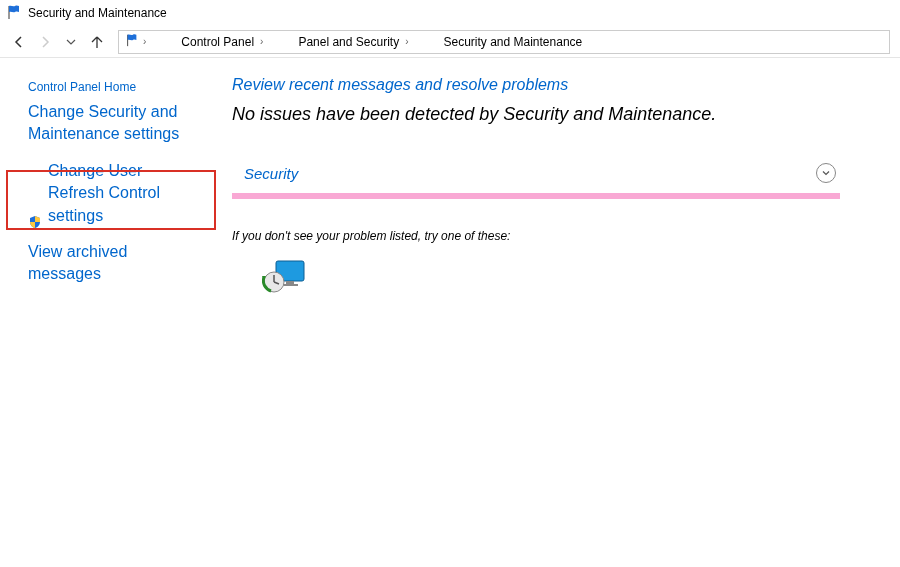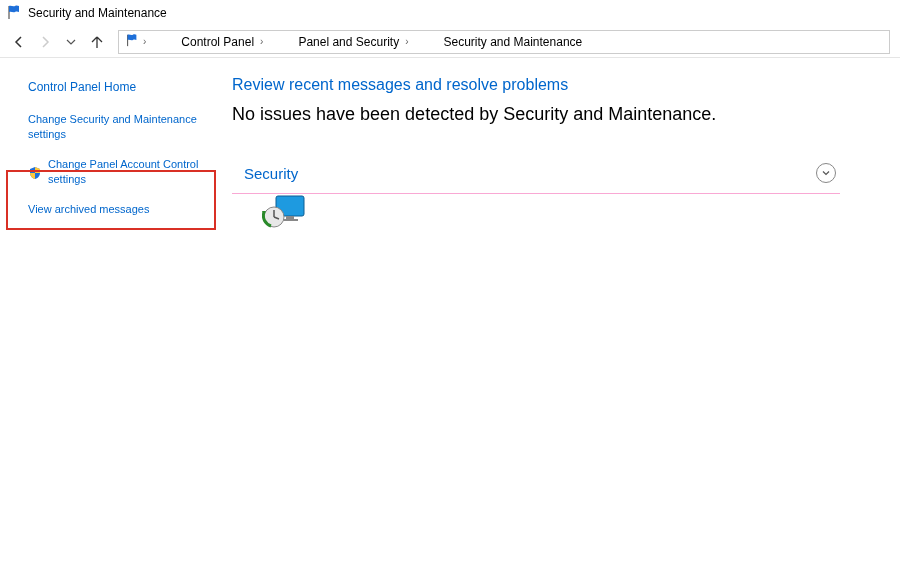--- a/index.html
+++ b/index.html
@@ -58,61 +58,62 @@
       height: calc(567px - 58px);
     }
     .sidebar {
       width: 218px;
       padding: 22px 18px 0 28px;
       position: relative;
     }
     .cphome {
       color: #0066cc;
       font-size: 12px;
-      margin-bottom: 18px;
+      margin-bottom: 7px;
     }
     .sidelink {
       color: #0066cc;
-      font-size: 11px;
+      font-size: 16px;
       margin-bottom: 14px;
       line-height: 1.4;
       display: flex;
-      align-items: center;
+      align-items: flex-end;
       gap: 6px;
     }
     .shield-icon {
       width: 14px; height: 14px;
       flex-shrink: 0;
       margin-top: 1px;
     }
     .highlight-box {
       position: absolute;
       border: 2px solid #d93025;
       left: 6px;
       width: 210px;
     }
     .main {
       flex: 1;
       padding: 18px 60px 10px 14px;
+      font-style: italic;
     }
     .main-heading {
       color: #0066cc;
       font-size: 16px;
       font-weight: 400;
       margin-bottom: 10px;
     }
     .status-text {
       font-size: 18px;
       margin-bottom: 30px;
     }
     .section-row {
       display: flex;
       justify-content: space-between;
       align-items: center;
-      border-bottom: 1px solid #f9a8d4;
+      border-bottom: 6px solid #f9a8d4;
       padding: 8px 4px 10px 12px;
     }
     .section-title {
       color: #0066cc;
       font-size: 15px;
       font-weight: 400;
     }
     .chevron-circle {
       width: 20px; height: 20px;
       border: 1px solid #888;
@@ -203,21 +204,21 @@
     </div>
 
     <div class="sidelink">
       <span class="shield-icon">
         <svg width="14" height="14" viewBox="0 0 14 14">
           <path d="M7 1 L12 3 L12 7 C12 10 9.5 12.5 7 13 C4.5 12.5 2 10 2 7 L2 3 Z" fill="#1e6fd9"></path>
           <path d="M7 1 L12 3 L12 7 L7 7 Z" fill="#ffc83d"></path>
           <path d="M7 7 L7 13 C4.5 12.5 2 10 2 7 Z" fill="#ffc83d"></path>
         </svg>
       </span>
-      <span>Change Panel Account Control settings</span>
+      <span>Change User Refresh Control settings</span>
     </div>
 
     <div class="sidelink">
       <span>View archived messages</span>
     </div>
 
     <div class="highlight-box" style="top:112px; height:60px;"></div>
   </div>
 
   <div class="main">
@@ -227,20 +228,21 @@
     <div class="section-row">
       <span class="section-title">Security</span>
       <span class="chevron-circle">
         <svg width="10" height="10" viewBox="0 0 10 10">
             <path d="M2 3.5 L5 6.5 L8 3.5" stroke="#555" stroke-width="1.2" fill="none"></path>
           </svg>
       </span>
     </div>
 
 
+    <div class="footer-text">If you don't see your problem listed, try one of these:</div>
 
     <div class="recovery-block">
       <span class="recovery-icon">
         <svg width="44" height="38" viewBox="0 0 44 38">
           <rect x="14" y="2" width="28" height="20" rx="2" fill="#1e9ae0" stroke="#0d5f94"></rect>
           <rect x="24" y="22" width="8" height="3" fill="#888"></rect>
           <rect x="20" y="25" width="16" height="2" fill="#888"></rect>
           <circle cx="12" cy="23" r="10" fill="#e8e8e8" stroke="#888"></circle>
           <path d="M12 23 L12 16 M12 23 L17 25" stroke="#555" stroke-width="1.5"></path>
           <path d="M2 18 C 0 24 3 30 9 32" stroke="#2a8a2a" stroke-width="3" fill="none"></path>

